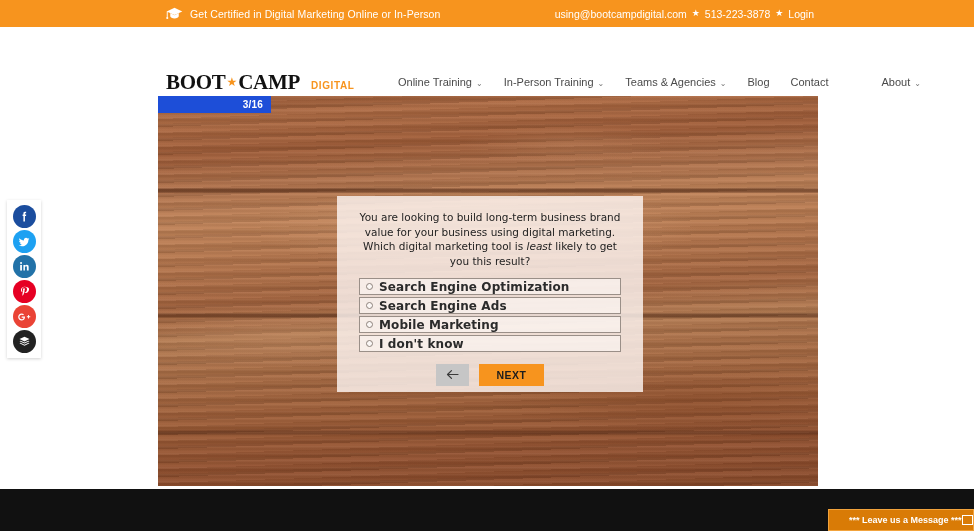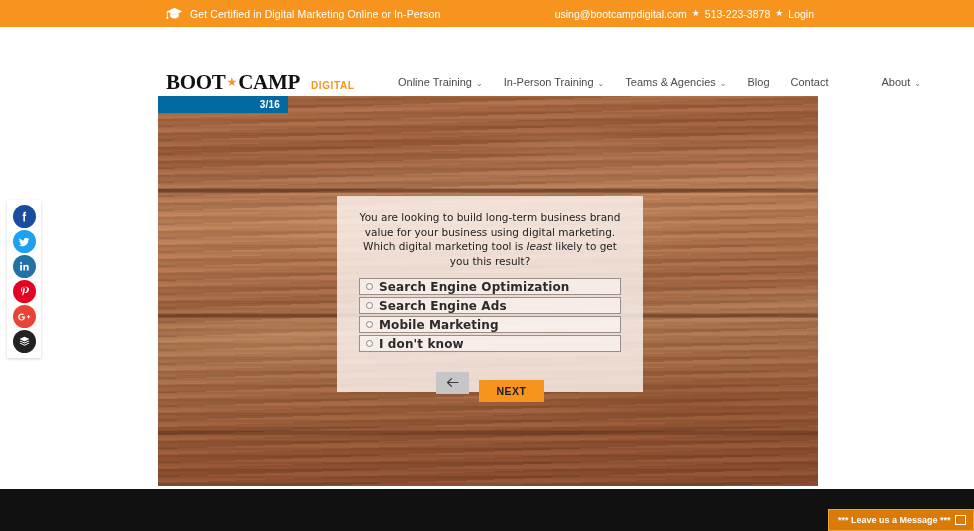--- a/index.html
+++ b/index.html
@@ -103,22 +103,22 @@
   .wood-seams {
     position: absolute; inset: 0;
     background:
       linear-gradient(180deg, rgba(0,0,0,0) 0%, rgba(0,0,0,0) 23.5%, rgba(60,25,10,0.45) 24%, rgba(60,25,10,0.45) 24.6%, rgba(0,0,0,0) 25%),
       linear-gradient(180deg, rgba(0,0,0,0) 0%, rgba(0,0,0,0) 55.5%, rgba(60,25,10,0.40) 56%, rgba(60,25,10,0.40) 56.6%, rgba(0,0,0,0) 57%),
       linear-gradient(180deg, rgba(0,0,0,0) 0%, rgba(0,0,0,0) 85.5%, rgba(60,25,10,0.35) 86%, rgba(60,25,10,0.35) 86.6%, rgba(0,0,0,0) 87%);
   }
 
   
   .progress-bar {
-    position: absolute; left: 0; top: 0; width: 130px; height: 17px;
-    background: #0369a1;
+    position: absolute; left: 0; top: 0; width: 113px; height: 17px;
+    background: #1d4ed8;
     display: flex; align-items: center; justify-content: flex-end;
   }
   .progress-text {
     color: #ffffff; font-size: 10px; font-weight: bold;
     padding-right: 8px; letter-spacing: .2px;
   }
 
   
   .quiz-card {
     position: absolute; left: 179px; top: 100px;
@@ -158,21 +158,21 @@
   }
   .btn-back {
     width: 33px; height: 22px; background: #c6c6c6;
     display: flex; align-items: center; justify-content: center;
     cursor: pointer; color: #333;
   }
   .btn-next {
     height: 22px; padding: 0 17px; background: #f7941e;
     display: flex; align-items: center; justify-content: center;
     color: #1d1d1d; font-size: 10.5px; font-weight: bold;
-    letter-spacing: .5px; cursor: pointer; margin-top: 16px;
+    letter-spacing: .5px; cursor: pointer;
   }
 
   
   .social-rail {
     position: absolute; left: 7px; top: 200px;
     width: 34px; padding: 4px 0;
     background: #ffffff;
     display: flex; flex-direction: column; align-items: center; gap: 0;
     box-shadow: 0 1px 3px rgba(0,0,0,0.18);
   }
@@ -193,21 +193,21 @@
   
   .chat-widget {
     position: absolute; right: 0; bottom: 0;
     width: 146px; height: 22px;
     background: #d97b06;
     border: 1px solid #f2a33c;
     display: flex; align-items: center; justify-content: space-between;
     padding: 0 7px 0 9px; cursor: pointer;
   }
   .chat-text {
-    color: #ffffff; font-size: 9px; font-weight: bold; white-space: nowrap;
+    color: #ffffff; font-size: 9px; font-weight: bold; white-space: nowrap; margin-left: 11px;
   }
   .chat-icon { width: 11px; height: 10px; border: 1.3px solid #fff; flex: none; }
   .chat-icon-inner { width: 100%; height: 2.5px; background: #fff; }
 </style>
 </head>
 <body>
 
 <div id="page">
 
   <div class="topbar">

